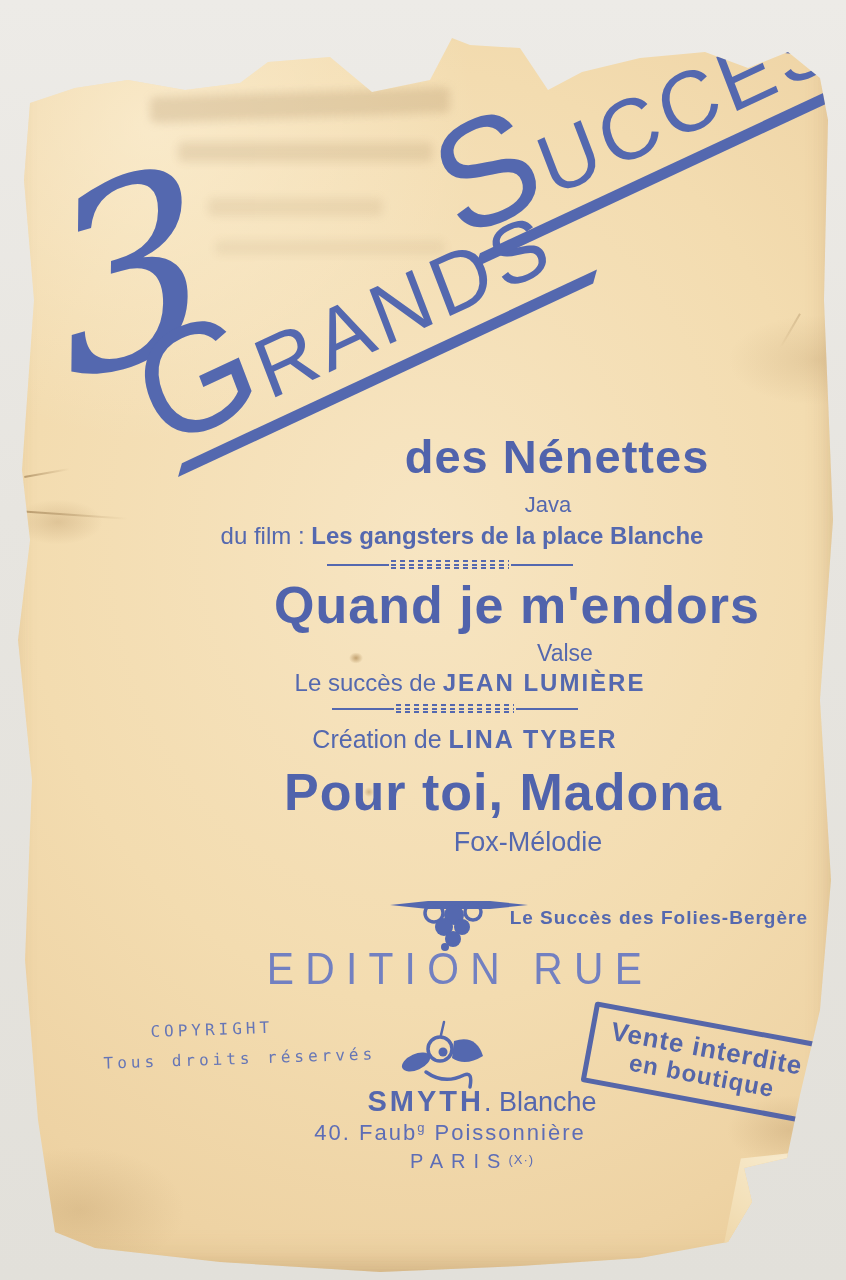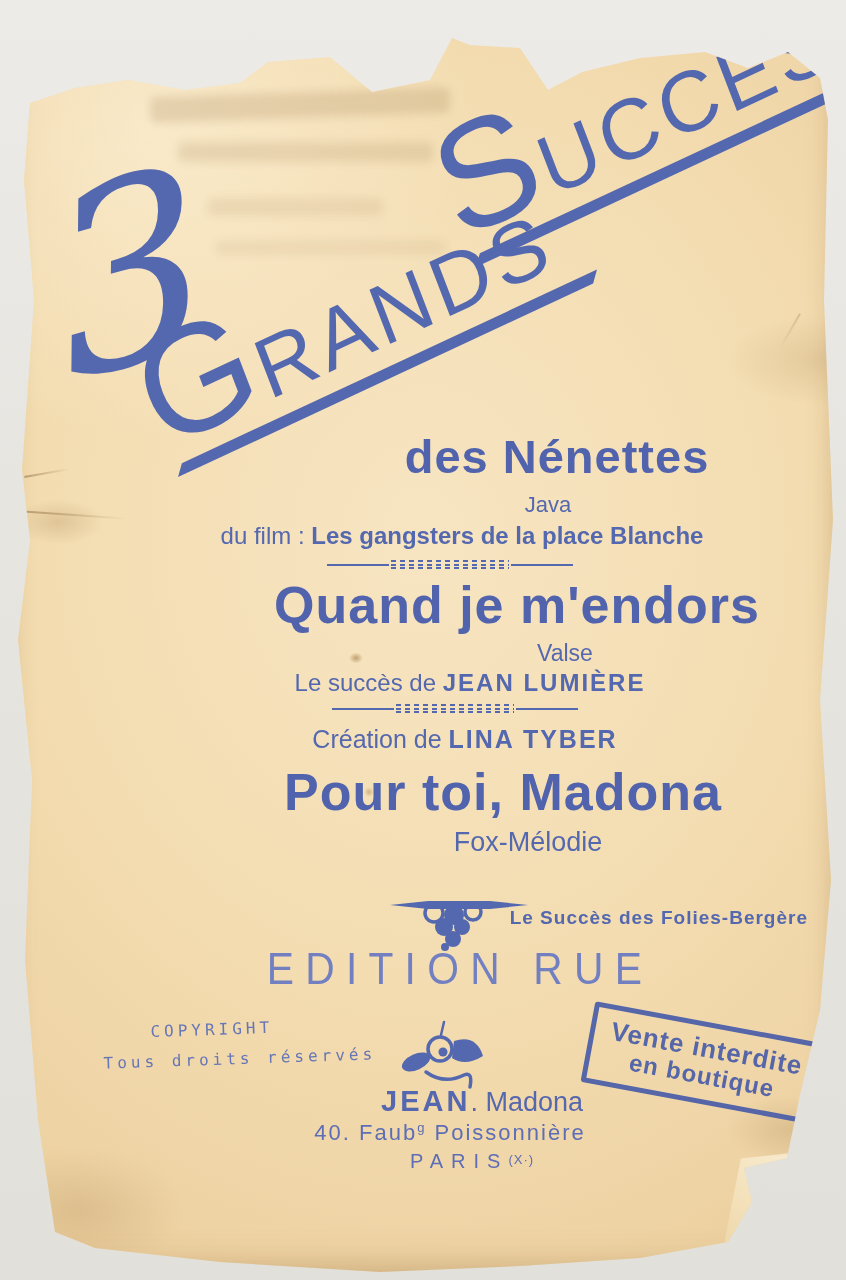--- a/index.html
+++ b/index.html
@@ -168,21 +168,21 @@
 
     <svg class="orn" style="left:396px;top:1018px;" width="100" height="80" viewBox="0 0 100 80">
       <ellipse cx="20" cy="44" rx="15" ry="8" fill="#5468af" transform="rotate(-24 20 44)"></ellipse>
       <circle cx="44" cy="31" r="12" fill="none" stroke="#5468af" stroke-width="3.5"></circle>
       <circle cx="47" cy="34" r="4.5" fill="#5468af"></circle>
       <path d="M58,23 q22,-7 29,15 q-18,11 -31,2 z" fill="#5468af"></path>
       <path d="M30,54 q18,13 38,3 q9,-4 6,12" fill="none" stroke="#5468af" stroke-width="3.5" stroke-linecap="round"></path>
       <path d="M45,17 l3,-13" fill="none" stroke="#5468af" stroke-width="2.5" stroke-linecap="round"></path>
     </svg>
 
-    <div class="line" style="top:1086px;color:#5567ae;transform:translateX(52px);"><span class="smyth-name">JEAN</span><span class="smyth-role">. Madona</span></div>
+    <div class="line" style="top:1086px;color:#5567ae;transform:translateX(52px);"><span class="smyth-name">SMYTH</span><span class="smyth-role">. Blanche</span></div>
     <div class="line addr" style="top:1121px;transform:translateX(20px);"><span>40.</span>&nbsp;<span>Faub</span><sup>g</sup>&nbsp;<span>Poissonnière</span></div>
     <div class="line paris" style="top:1151px;transform:translateX(42px);"><span>PARIS</span><span class="dist">(X·)</span></div>
 
     <div class="stamp">
       <div class="s1">Vente interdite</div>
       <div class="s2">en boutique</div>
     </div>
 
     <div class="fold"></div>
   </div>

